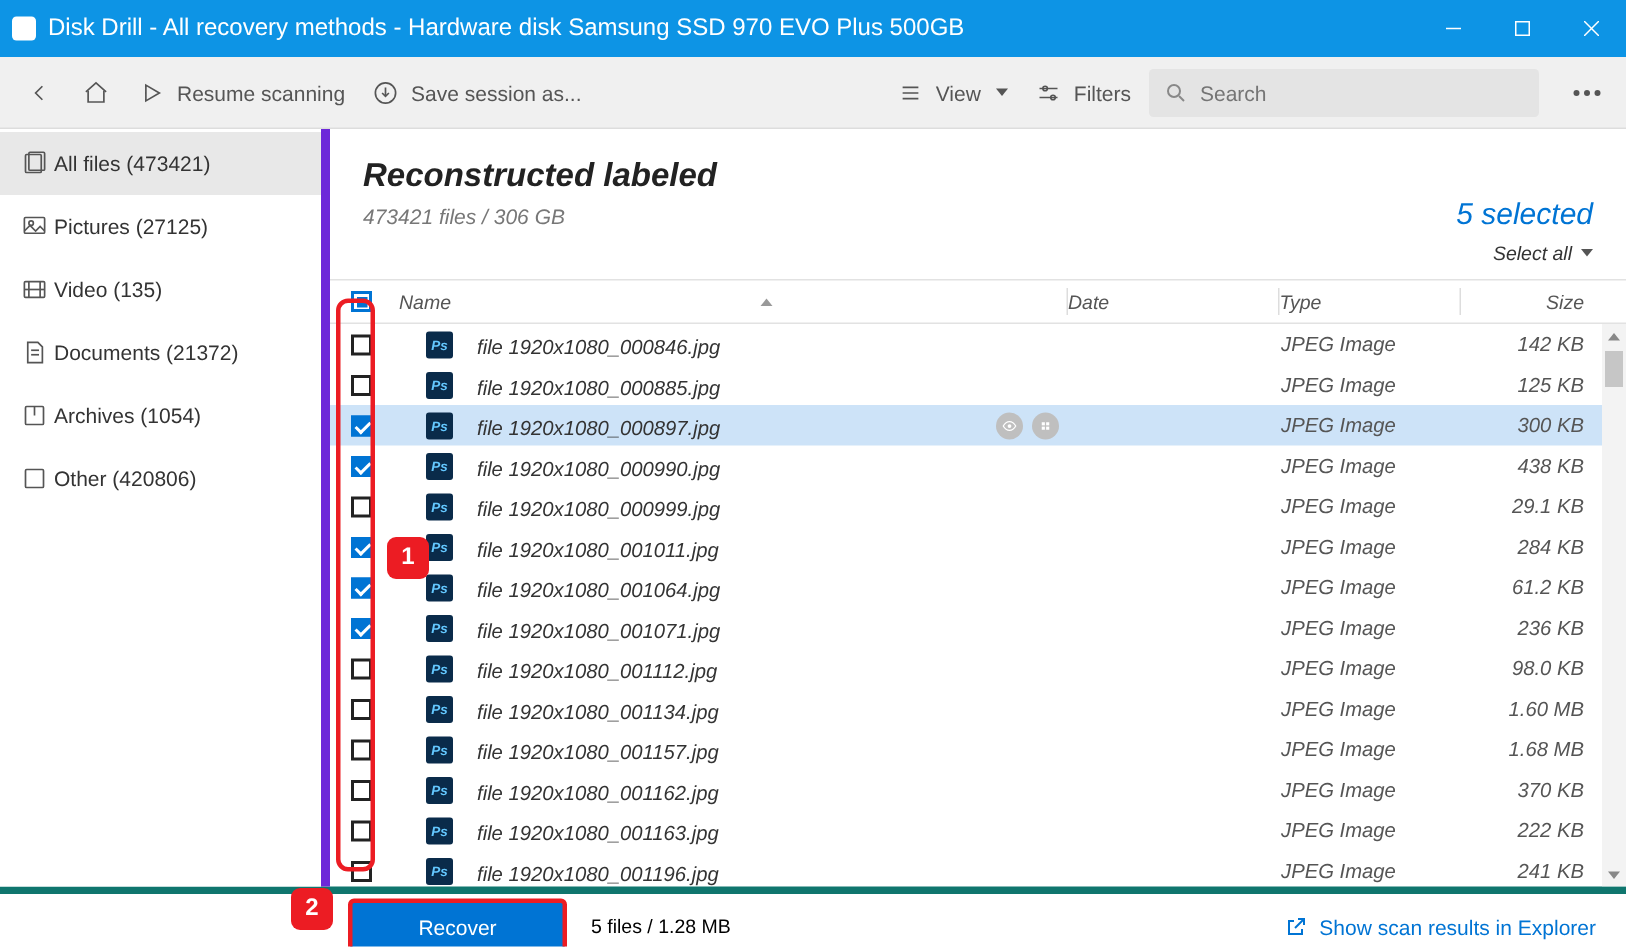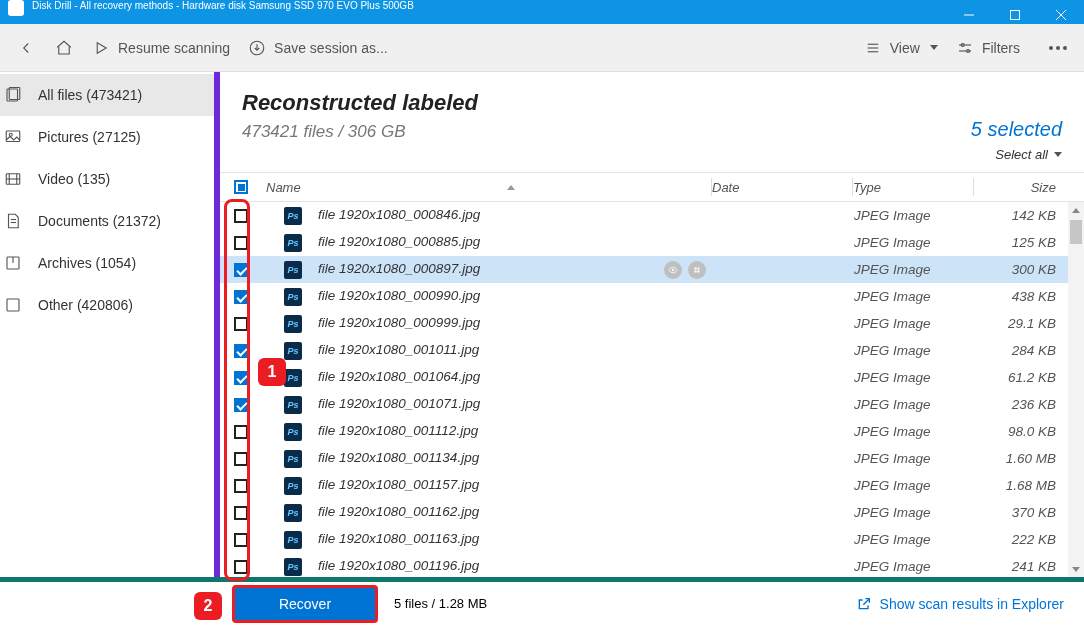--- a/index.html
+++ b/index.html
@@ -1,19 +1,19 @@
 <!DOCTYPE html>
 <html><head>
 <meta charset="utf-8">
 <style>
 * { box-sizing: border-box; margin: 0; padding: 0; font-family: "Segoe UI", Arial, sans-serif; }
 body { width: 1084px; height: 631px; overflow: hidden; background: #fff; position: relative; }
 
 
-.titlebar { height: 24px; background: #0d94e5; display: flex; align-items: flex-start; color: #fff; font-size: 10px; }
+.titlebar { height: 38px; background: #0d94e5; display: flex; align-items: center; color: #fff; font-size: 16px; }
 .titlebar .app-icon { width: 16px; height: 16px; margin: 0 8px; background: #fff; border-radius: 3px; position: relative; }
 .titlebar .title { flex: 1; }
 .titlebar .win-controls { display: flex; }
 .titlebar .win-btn { width: 46px; height: 30px; display: flex; align-items: center; justify-content: center; color: #fff; }
 .titlebar .win-btn svg { width: 10px; height: 10px; }
 
 
 .toolbar { height: 48px; background: #f0f0f0; border-bottom: 1px solid #ddd; display: flex; align-items: center; padding: 0 10px; gap: 6px; }
 .tb-btn { display: flex; align-items: center; gap: 8px; height: 32px; padding: 0 6px; color: #555; font-size: 14px; cursor: pointer; }
 .tb-btn svg { width: 18px; height: 18px; stroke: #555; fill: none; stroke-width: 1.5; }
@@ -25,29 +25,29 @@
 .more-btn { width: 32px; height: 32px; display: flex; align-items: center; justify-content: center; margin-left: 10px; cursor: pointer; }
 .dots { display: flex; gap: 3px; }
 .dots span { width: 4px; height: 4px; background: #555; border-radius: 50%; }
 .caret { border-left: 4px solid transparent; border-right: 4px solid transparent; border-top: 5px solid #555; display: inline-block; margin-left: 2px; }
 
 
 .main { display: flex; height: calc(631px - 30px - 48px - 48px); }
 
 
 .sidebar { width: 214px; background: #fff; padding: 2px 0; }
-.sb-item { height: 42px; display: flex; align-items: center; gap: 16px; padding: 0 4px; color: #333; font-size: 14px; cursor: pointer; }
+.sb-item { height: 42px; display: flex; align-items: center; gap: 4px; padding: 0 14px; color: #333; font-size: 14px; cursor: pointer; }
 .sb-item.selected { background: #e8e8e8; }
 .sb-item svg { width: 18px; height: 18px; stroke: #555; fill: none; stroke-width: 1.5; }
 
 
 .content { flex: 1; display: flex; flex-direction: column; border-left: 6px solid #6d28d9; font-style: italic; }
 .content-header { padding: 18px 22px 10px 22px; display: flex; align-items: flex-start; justify-content: space-between; }
 .ch-left h1 { font-size: 22px; font-weight: 700; color: #222; margin-bottom: 6px; }
-.ch-left .summary { color: #777; font-size: 17px; }
+.ch-left .summary { color: #777; font-size: 14px; }
 .ch-right { text-align: right; margin-top: 28px; }
 .ch-right .selected-count { color: #0074d4; font-size: 20px; }
 .ch-right .select-all { color: #333; font-size: 13px; margin-top: 6px; display: flex; align-items: center; justify-content: flex-end; gap: 4px; cursor: pointer; }
 
 
 .table-hdr { height: 30px; border-top: 1px solid #e2e2e2; border-bottom: 1px solid #e2e2e2; display: flex; align-items: center; font-size: 13px; color: #555; position: relative; }
 .col-check { width: 42px; display: flex; justify-content: center; }
 .col-name { flex: 1; padding-left: 4px; display: flex; align-items: center; gap: 6px; }
 .col-date { width: 140px; }
 .col-type { width: 120px; }
@@ -59,21 +59,21 @@
 
 
 .rows { flex: 1; overflow: hidden; position: relative; }
 .row { height: 27px; display: flex; align-items: center; font-size: 13.5px; color: #333; }
 .row.selected { background: #cde3f8; }
 .row .col-check { position: relative; }
 .check { width: 14px; height: 14px; border: 2px solid #222; background: #fff; display: inline-block; cursor: pointer; }
 .check.checked { border-color: #0074d4; background: #0074d4; position: relative; }
 .check.checked::after { content: ""; position: absolute; left: 3px; top: 0px; width: 4px; height: 8px; border: solid #fff; border-width: 0 2px 2px 0; transform: rotate(45deg); }
 .file-icon { width: 18px; height: 18px; background: #0a2b4a; color: #64c8ff; font-size: 9px; display: flex; align-items: center; justify-content: center; border-radius: 2px; margin-right: 10px; font-weight: bold; }
-.row .col-name { display: flex; align-items: flex-start; padding-left: 22px; }
+.row .col-name { display: flex; align-items: flex-end; padding-left: 22px; }
 .row .col-type { color: #555; }
 .row .col-size { color: #555; }
 .row-icons { display: flex; gap: 6px; margin-right: 8px; }
 .row-icons .ico { width: 18px; height: 18px; border-radius: 50%; background: #bfbfbf; display: flex; align-items: center; justify-content: center; }
 .row-icons .ico svg { width: 10px; height: 10px; fill: #fff; }
 
 
 .scroll-track { position: absolute; right: 0; top: 0; bottom: 0; width: 16px; background: #f3f3f3; }
 .scroll-track .arrow { height: 16px; display:flex; align-items:center; justify-content:center; }
 .scroll-track .arrow div { border-left: 4px solid transparent; border-right: 4px solid transparent; }
@@ -156,20 +156,27 @@
     <span class="caret"></span>
   </div>
   <div class="tb-btn">
     <svg viewBox="0 0 24 24">
         <line x1="4" y1="8" x2="20" y2="8"></line>
         <circle cx="9" cy="8" r="2"></circle>
         <line x1="4" y1="16" x2="20" y2="16"></line>
         <circle cx="16" cy="16" r="2"></circle>
       </svg>
     <span>Filters</span>
+  </div>
+  <div class="search-box">
+    <svg viewBox="0 0 24 24">
+        <circle cx="10" cy="10" r="6"></circle>
+        <line x1="15" y1="15" x2="20" y2="20"></line>
+      </svg>
+    <input type="text" placeholder="Search" style="">
   </div>
   <div class="more-btn">
     <div class="dots">
         <span></span>
         <span></span>
         <span></span>
       </div>
   </div>
 </div>
 

